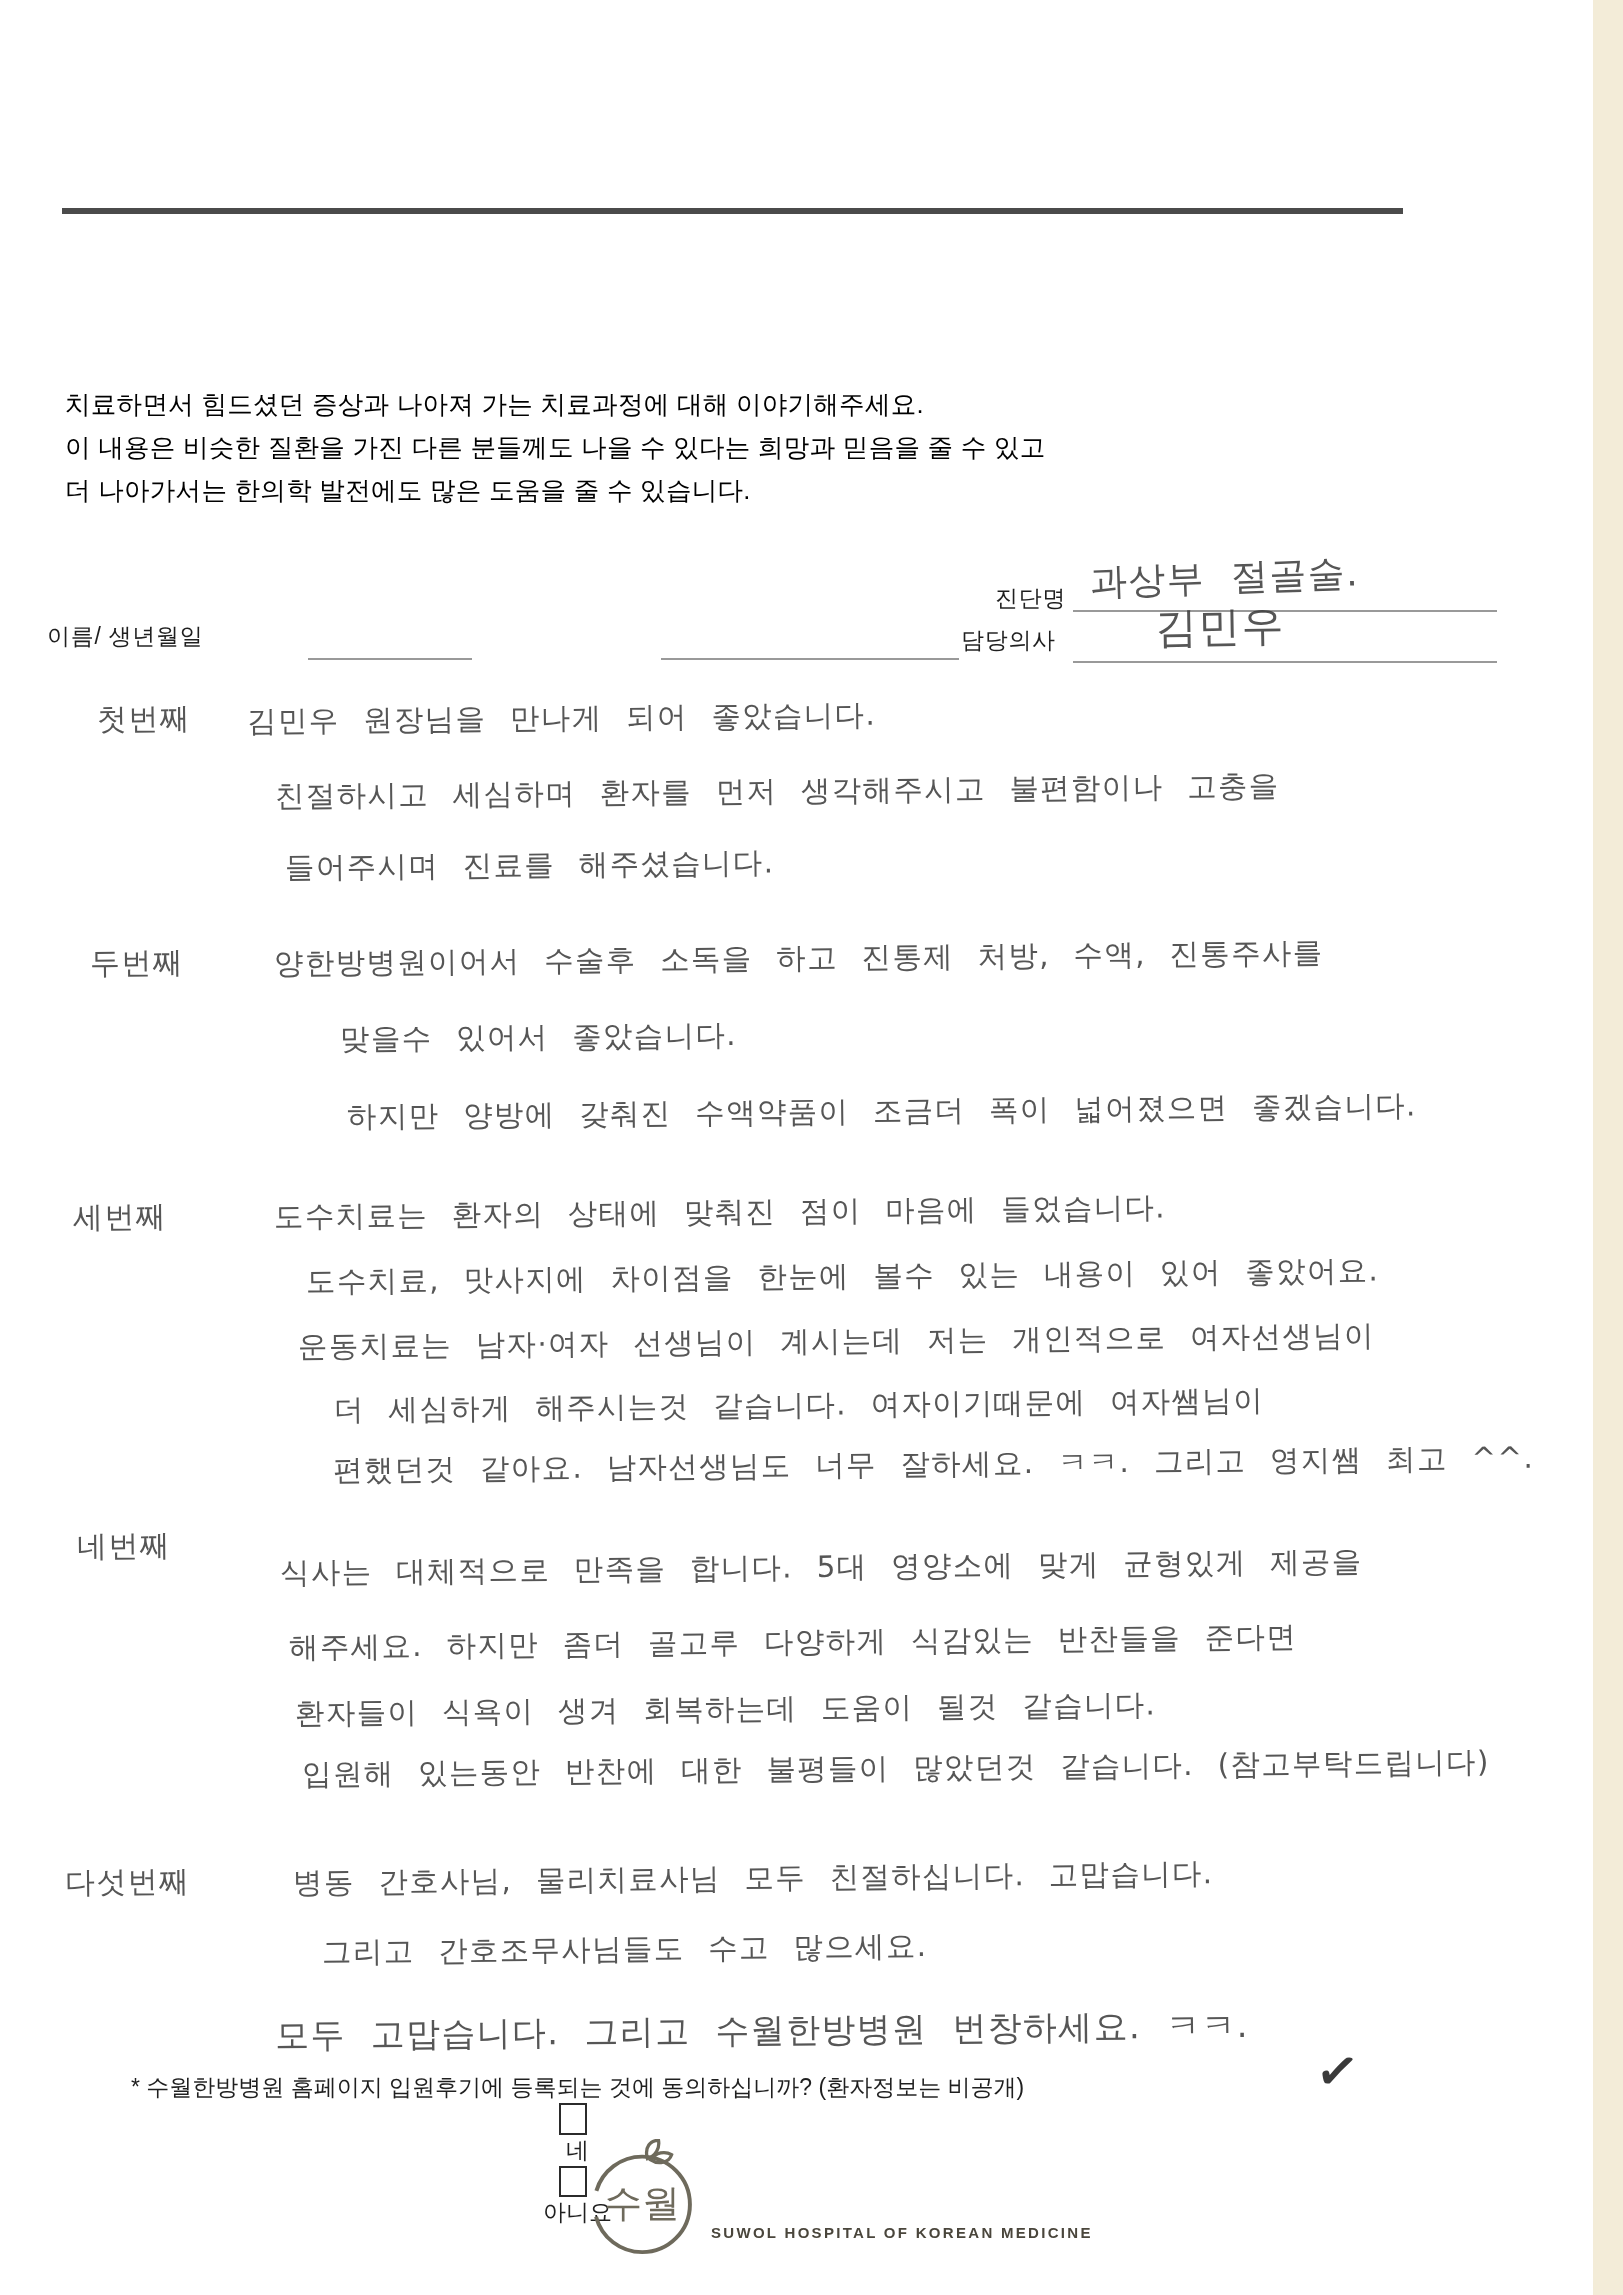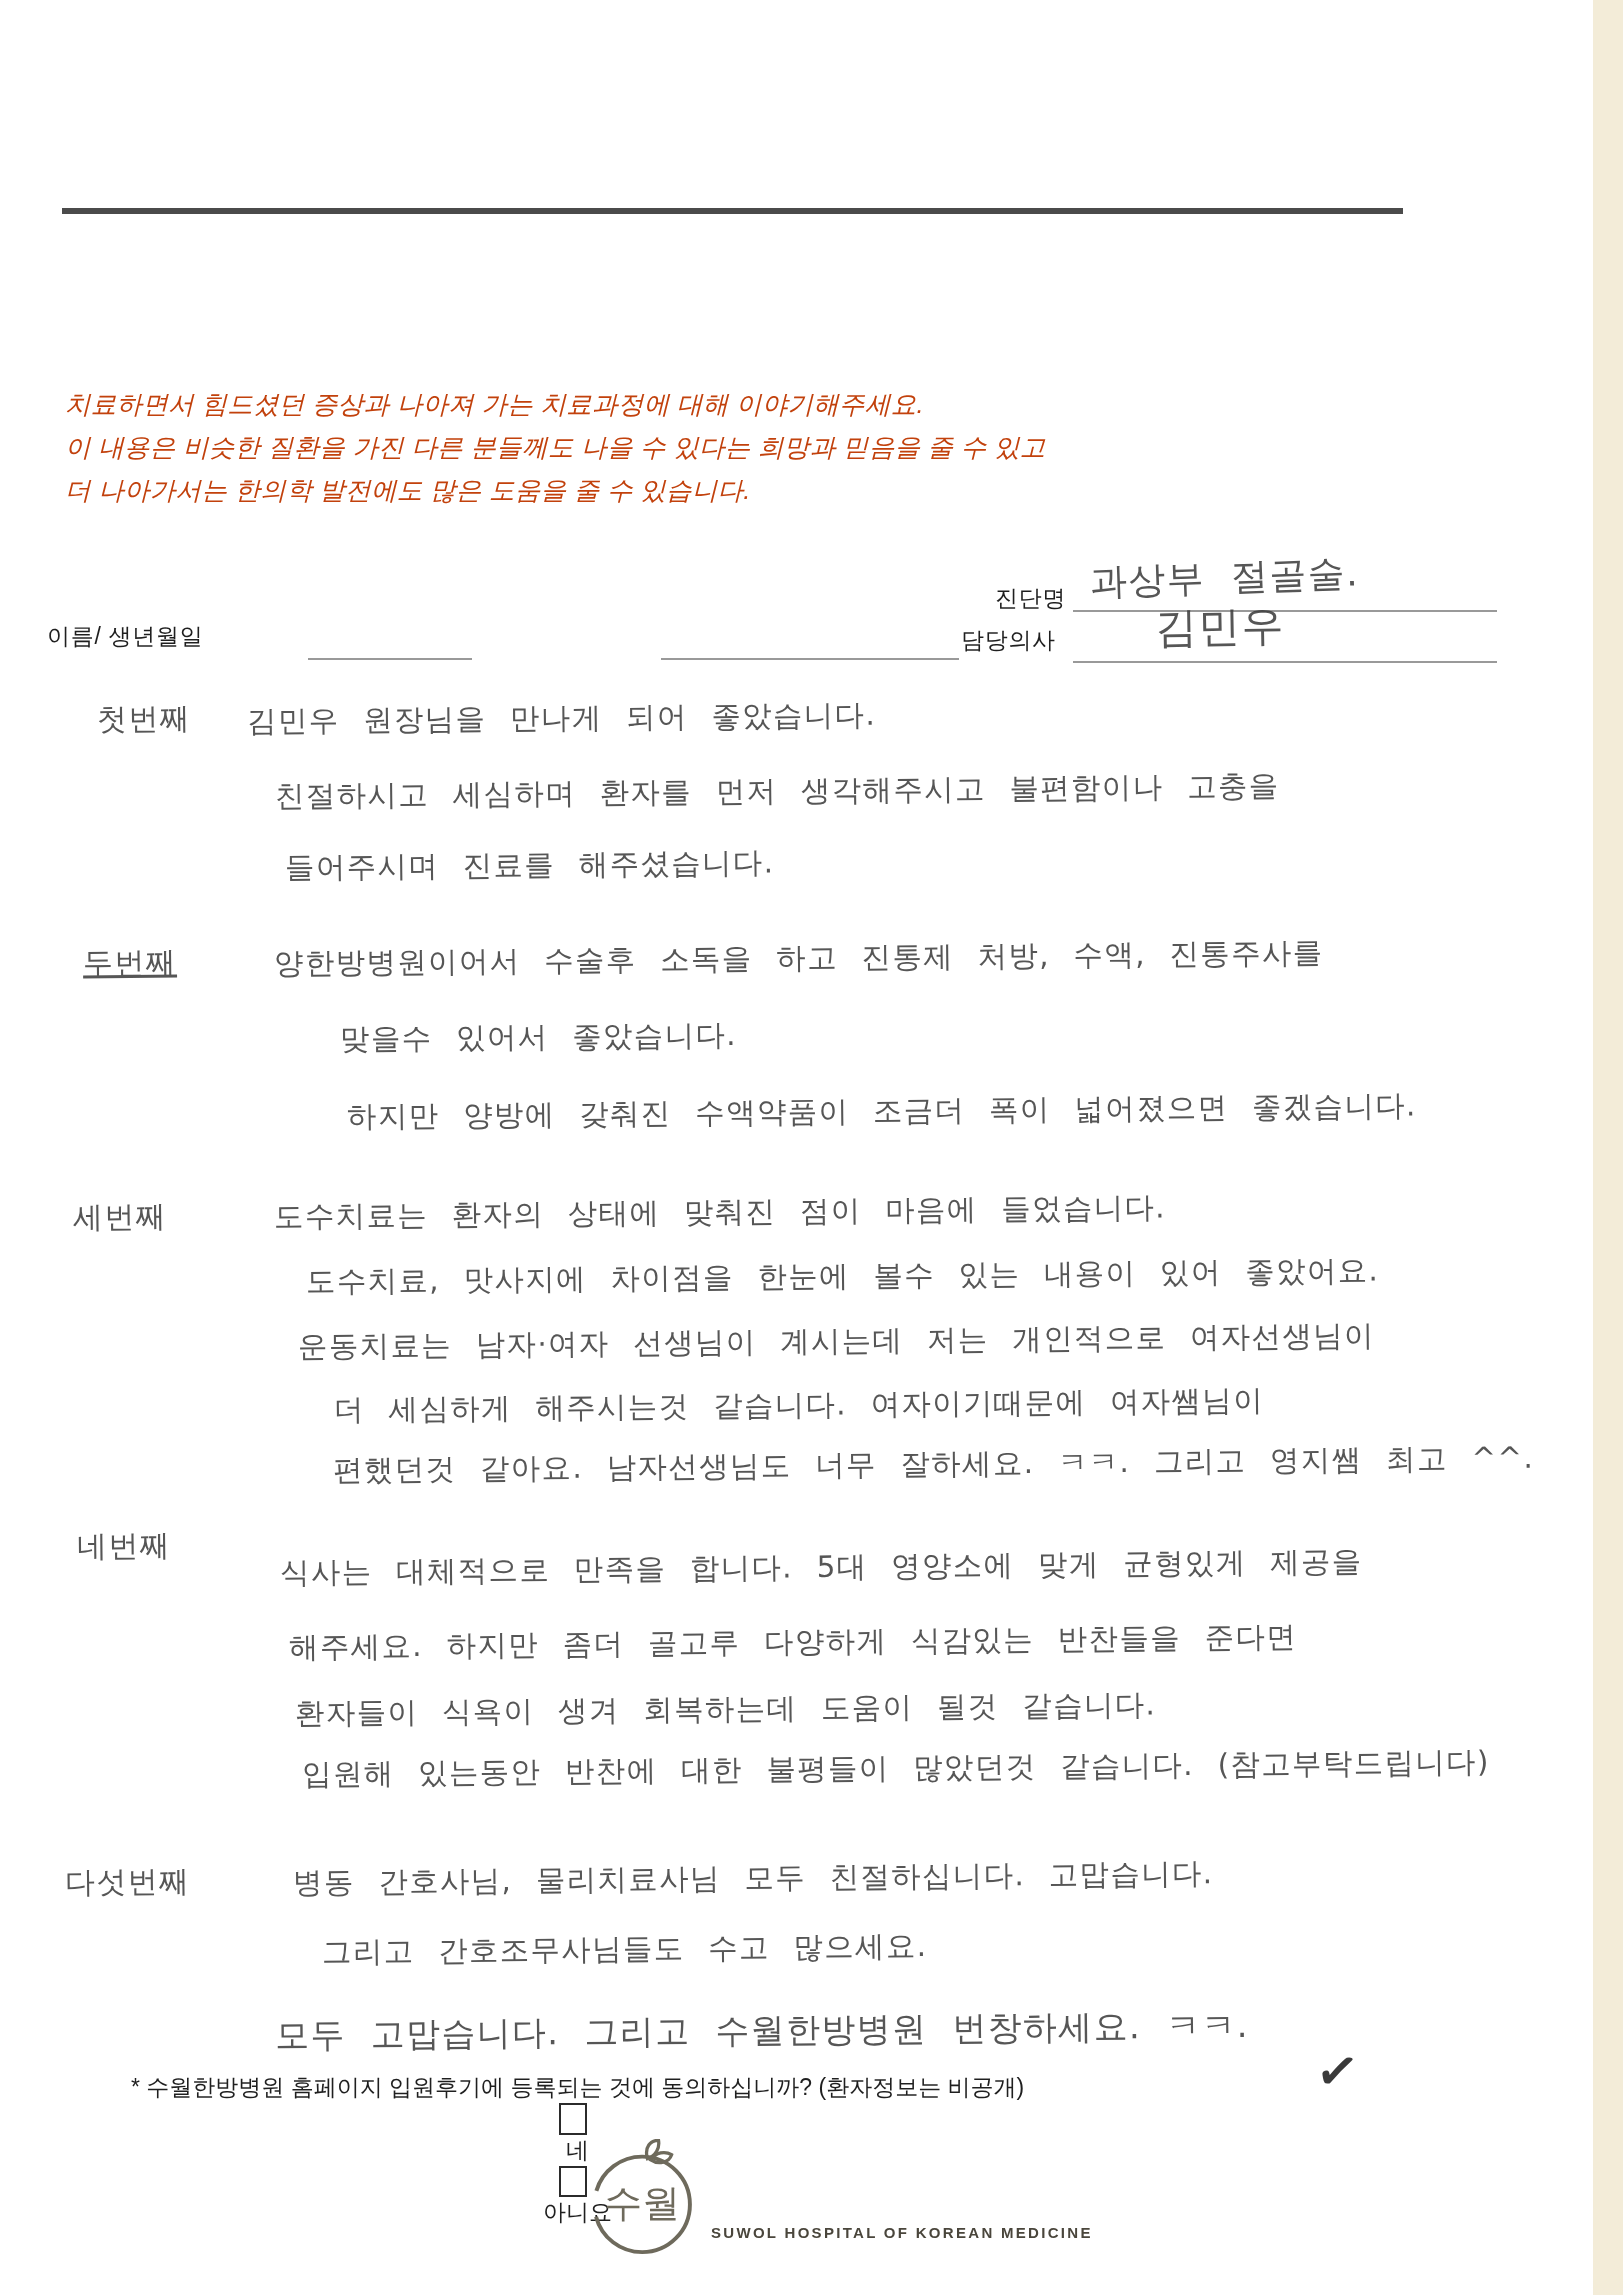--- a/index.html
+++ b/index.html
@@ -17,21 +17,21 @@
   
   #top-rule{left:62px;top:208px;width:1341px;height:5.9px;background:#4b4b4b;}
   
   #page-title{
     left:62px;top:223px;
     font-size:62px;font-weight:bold;letter-spacing:5.2px;
     color:#8fc3a4;
     text-shadow:0.7px 0.7px 0 #bfe0ef;
   }
   
-  #intro{left:65px;top:383px;font-size:25.5px;line-height:43px;color:#c2410c;letter-spacing:0.3px;font-style:italic;}
+  #intro{left:65px;top:383px;font-size:25.5px;line-height:43px;color:#000000;letter-spacing:0.3px;}
   
   .plabel{font-size:23px;color:#1f1f1f;letter-spacing:0.7px;}
   .fieldline{border-bottom:2px solid #999;}
   
   .hw{
     font-family:"DejaVu Sans", sans-serif;
     color:#3f3f3f;
     letter-spacing:1.3px;
     word-spacing:13px;
     white-space:nowrap;
@@ -76,21 +76,21 @@
 
   <div class="abs plabel" style="left:961px;top:625px;">담당의사</div>
   <div class="abs hw" style="left:1155px;top:599px;font-size:42px;transform:rotate(-1deg);">김민우</div>
   <div class="abs fieldline" style="left:1073px;top:641px;width:424px;height:19.6px;"></div>
 
   <div class="abs hw hw-ord" style="left:97px;top:699px;">첫번째</div>
   <div class="abs hw hw-line" style="left:247px;top:699px;">김민우 원장님을 만나게 되어 좋았습니다.</div>
   <div class="abs hw hw-line" style="left:275px;top:772px;">친절하시고 세심하며 환자를 먼저 생각해주시고 불편함이나 고충을</div>
   <div class="abs hw hw-line" style="left:285px;top:846px;">들어주시며 진료를 해주셨습니다.</div>
 
-  <div class="abs hw hw-ord" style="left:83px;top:943px;text-decoration:underline;">두번째</div>
+  <div class="abs hw hw-ord" style="left:90px;top:943px;">두번째</div>
   <div class="abs hw hw-line" style="left:274px;top:939px;">양한방병원이어서 수술후 소독을 하고 진통제 처방, 수액, 진통주사를</div>
   <div class="abs hw hw-line" style="left:340px;top:1018px;">맞을수 있어서 좋았습니다.</div>
   <div class="abs hw hw-line" style="left:347px;top:1092px;">하지만 양방에 갖춰진 수액약품이 조금더 폭이 넓어졌으면 좋겠습니다.</div>
 
   <div class="abs hw hw-ord" style="left:73px;top:1197px;">세번째</div>
   <div class="abs hw hw-line" style="left:274px;top:1193px;">도수치료는 환자의 상태에 맞춰진 점이 마음에 들었습니다.</div>
   <div class="abs hw hw-line" style="left:306px;top:1257px;">도수치료, 맛사지에 차이점을 한눈에 볼수 있는 내용이 있어 좋았어요.</div>
   <div class="abs hw hw-line" style="left:298px;top:1322px;">운동치료는 남자·여자 선생님이 계시는데 저는 개인적으로 여자선생님이</div>
   <div class="abs hw hw-line" style="left:334px;top:1386px;">더 세심하게 해주시는것 같습니다. 여자이기때문에 여자쌤님이</div>
   <div class="abs hw hw-line" style="left:333px;top:1445px;">편했던것 같아요. 남자선생님도 너무 잘하세요. ㅋㅋ. 그리고 영지쌤 최고 ^^.</div>

